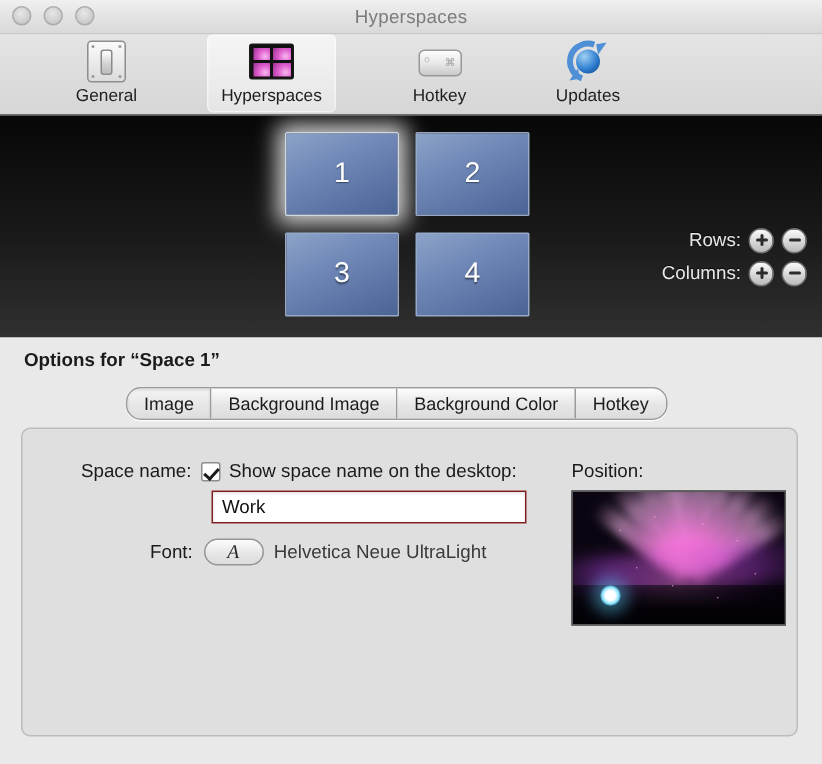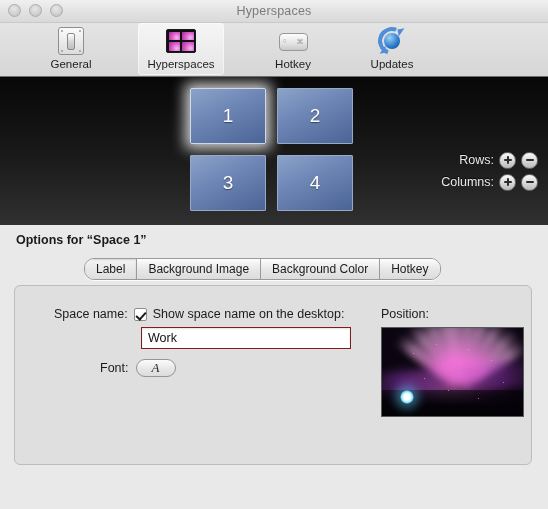--- a/index.html
+++ b/index.html
@@ -345,21 +345,21 @@
   .tab.active {
     background: linear-gradient(to bottom, #f4f4f4 0%, #e8e8e8 50%, #dedede 100%);
     box-shadow: inset 0 1px 2px rgba(0,0,0,0.13);
   }
 
   .panel {
     position: absolute;
     left: 14px;
     top: 60px;
     width: 518px;
-    height: 180px;
+    height: 206px;
     background: #dfdfdf;
     border: 1px solid #bcbcbc;
     border-radius: 6px;
     box-sizing: border-box;
   }
 
   .row-spacename {
     position: absolute;
     left: 39px;
     top: 21px;
@@ -599,39 +599,40 @@
         <div class="rbtn plus"></div>
         <div class="rbtn"></div>
       </div>
     </div>
   </div>
 
   <div class="options">
     <div class="opt-title">Options for “Space 1”</div>
 
     <div class="tabbar">
-      <div class="tab active">Label</div>
+      <div class="tab active">Image</div>
       <div class="tab">Background Image</div>
       <div class="tab">Background Color</div>
       <div class="tab">Hotkey</div>
     </div>
 
     <div class="panel">
 
       <div class="row-spacename">
         <span>Space name:</span>
         <span class="checkbox checked"></span>
         <span>Show space name on the desktop:</span>
       </div>
 
       <div class="namefield" placeholder="Space name">Work</div>
 
       <div class="row-font">
         <span>Font:</span>
         <span class="font-btn">A</span>
+        <span class="font-name">Helvetica Neue UltraLight</span>
       </div>
 
       <div class="position-block">
         <div class="position-label">Position:</div>
         <div class="thumb">
           <div class="halo"></div>
           <div class="ray" style="transform:rotate(-52deg);"></div>
           <div class="ray" style="transform:rotate(-38deg);"></div>
           <div class="ray" style="transform:rotate(-26deg);"></div>
           <div class="ray" style="transform:rotate(-14deg);"></div>

